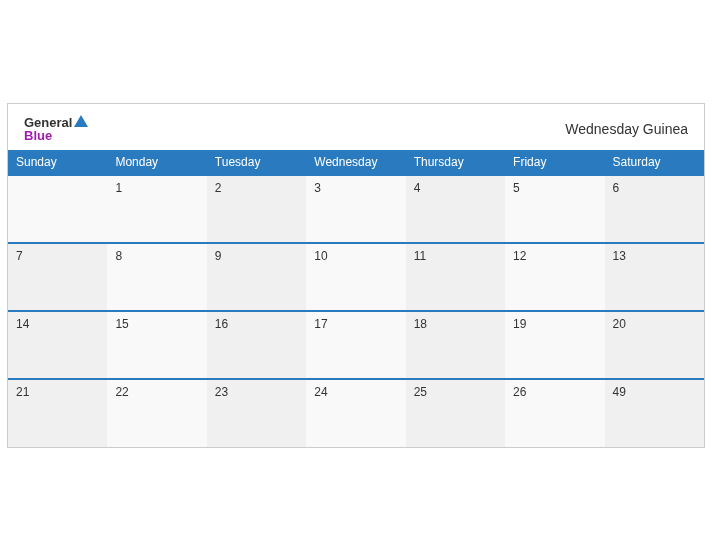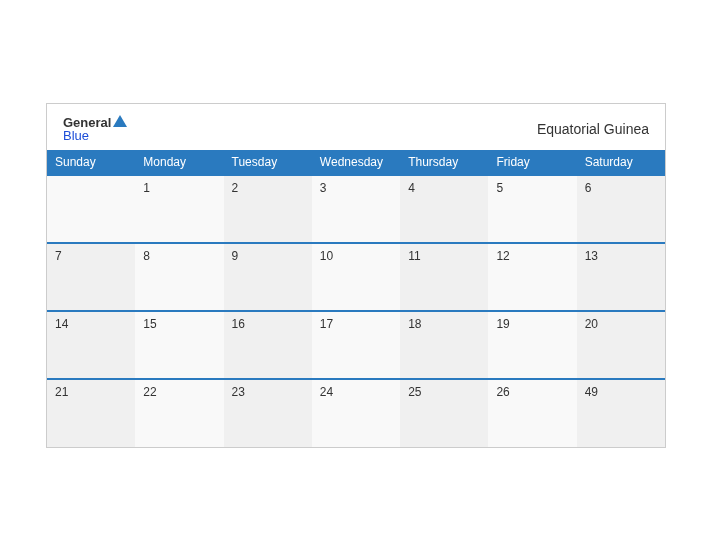--- a/index.html
+++ b/index.html
@@ -6,21 +6,21 @@
     body {
       background: #fff;
       font-family: Arial, Helvetica, sans-serif;
       display: flex;
       justify-content: center;
       align-items: center;
       width: 712px;
       min-height: 550px;
     }
     .calendar-container {
-      width: 620px;
+      width: 698px;
       margin: 8px auto;
       background: #fff;
       border: 1px solid #ccc;
     }
     .calendar-header {
       display: flex;
       align-items: center;
       justify-content: space-between;
       padding: 12px 16px 8px 16px;
     }
@@ -30,22 +30,22 @@
       align-items: flex-start;
     }
     .logo-general {
       font-size: 13px;
       font-weight: bold;
       color: #333;
       line-height: 1;
     }
     .logo-blue {
       font-size: 13px;
-      font-weight: normal;
-      color: #1d4ed8;
+      font-weight: bold;
+      color: #a21caf;
       line-height: 1;
     }
     .logo-triangle {
       display: inline-block;
       width: 0;
       height: 0;
       border-left: 7px solid transparent;
       border-right: 7px solid transparent;
       border-bottom: 12px solid #2a7abf;
       margin-left: 2px;
@@ -116,21 +116,21 @@
   <div class="calendar-header">
     <div class="logo-area">
       <div class="logo-line">
         <span class="logo-general">General</span>
         <span class="logo-triangle"></span>
       </div>
       <div class="logo-line">
         <span class="logo-blue">Blue</span>
       </div>
     </div>
-    <div class="country-label">Equatorial Guinea</div>
+    <div class="country-label">Wednesday Guinea</div>
   </div>
 
   <table class="calendar-grid">
     <thead>
       <tr>
       <th>Sunday</th>
           <th>Monday</th>
           <th>Tuesday</th>
           <th>Wednesday</th>
           <th>Thursday</th>

